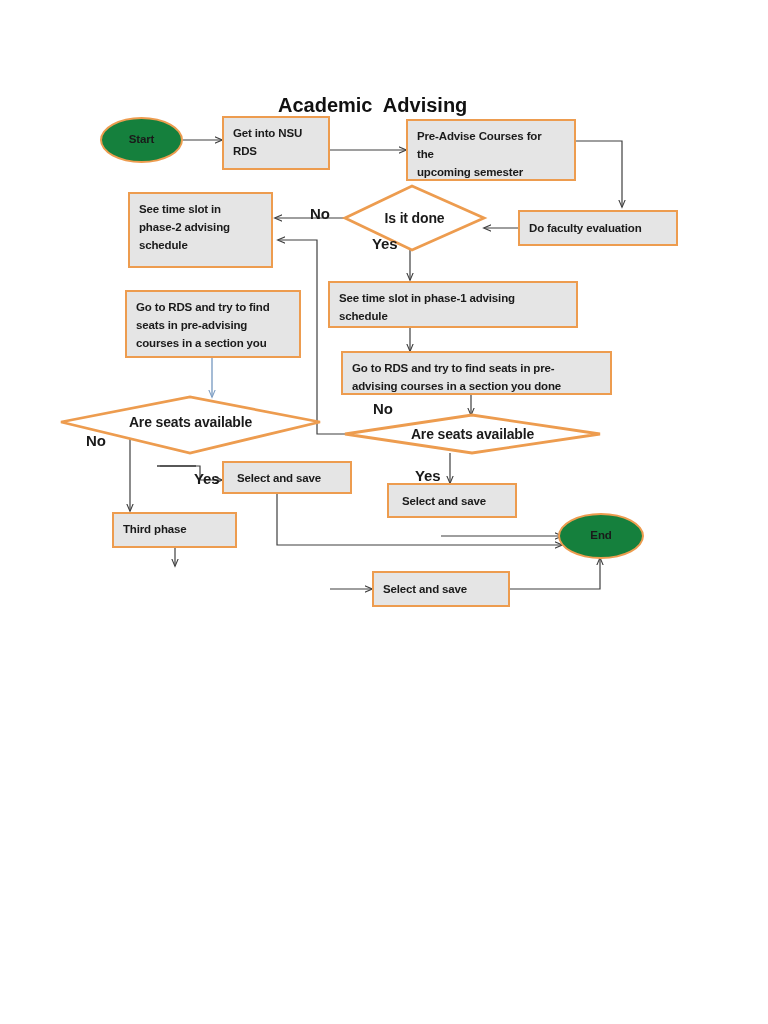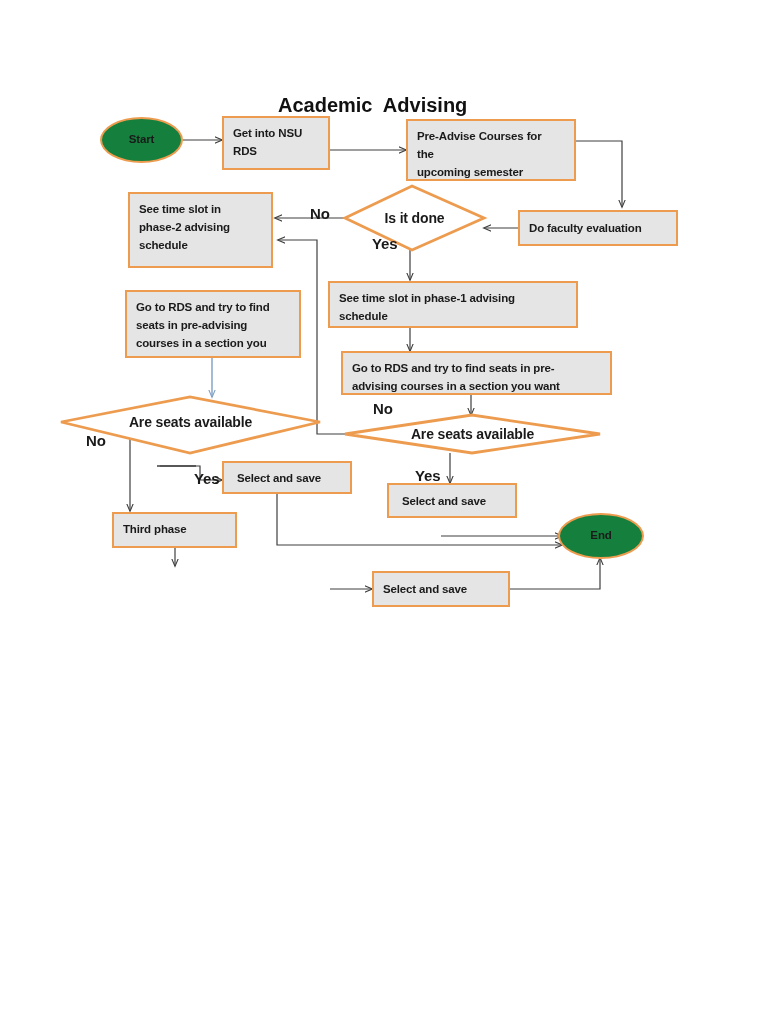--- a/index.html
+++ b/index.html
@@ -194,21 +194,21 @@
     <div>
       <div>Go to RDS and try to find</div>
       <div>seats in pre-advising</div>
       <div>courses in a section you</div>
     </div>
   </div>
 
   <div class="node proc" style="left:328px; top:351px; width:271px; height:44px;margin-left:13px;">
     <div>
       <div>Go to RDS and try to find seats in pre-</div>
-      <div>advising courses in a section you want</div>
+      <div>advising courses in a section you done</div>
     </div>
   </div>
 
   <svg class="layer" viewBox="0 0 768 1024">
     <polygon points="61,422 190,397 320,422 190,453" fill="#ffffff" stroke="#ED9C4F" stroke-width="2.8" stroke-linejoin="miter"></polygon>
   </svg>
   <div class="diamond-label" style="left:61px; top:408px; width:259px; height:28px;">Are seats available</div>
 
   <svg class="layer" viewBox="0 0 768 1024">
     <polygon points="345,434 472,415 600,434 472,453" fill="#ffffff" stroke="#ED9C4F" stroke-width="2.8" stroke-linejoin="miter"></polygon>

